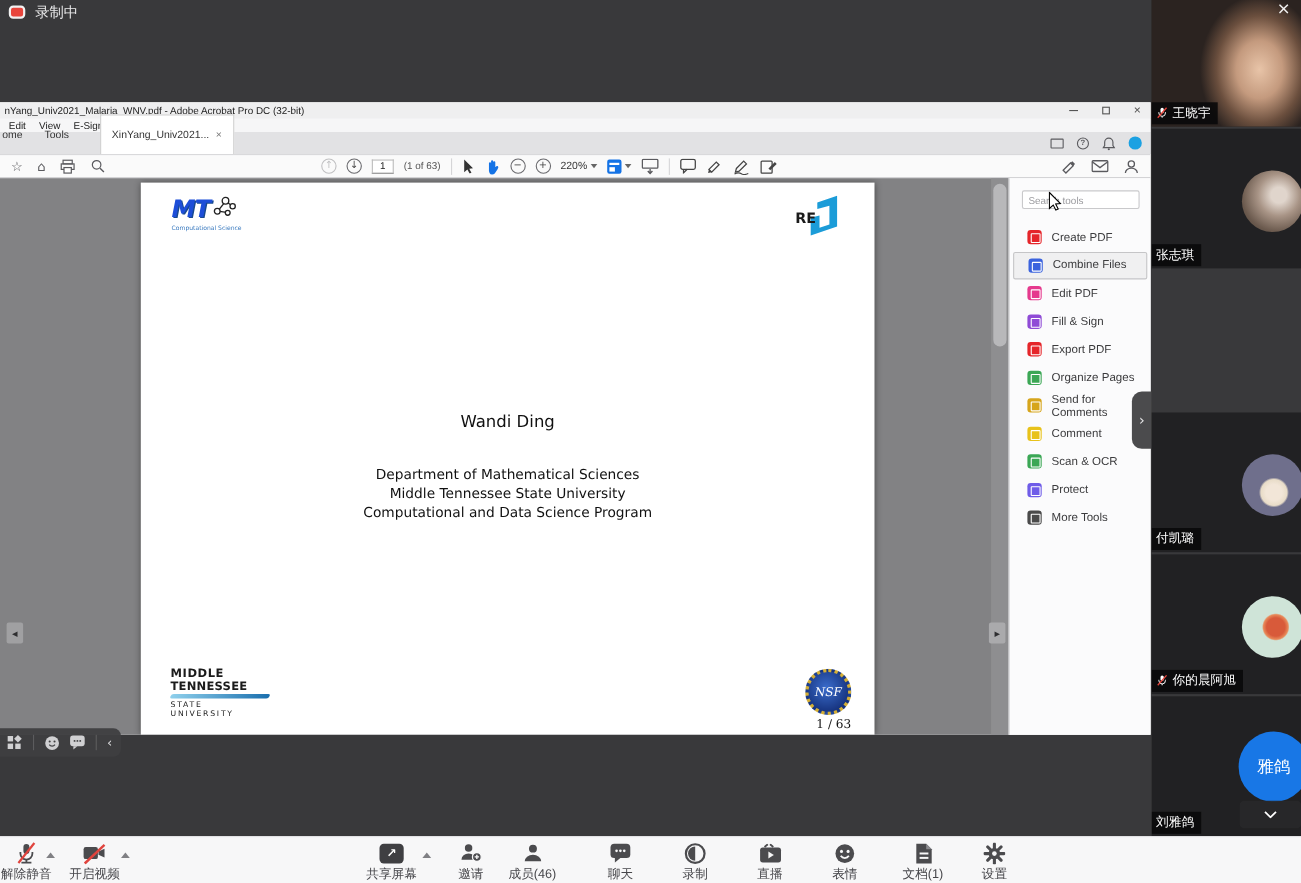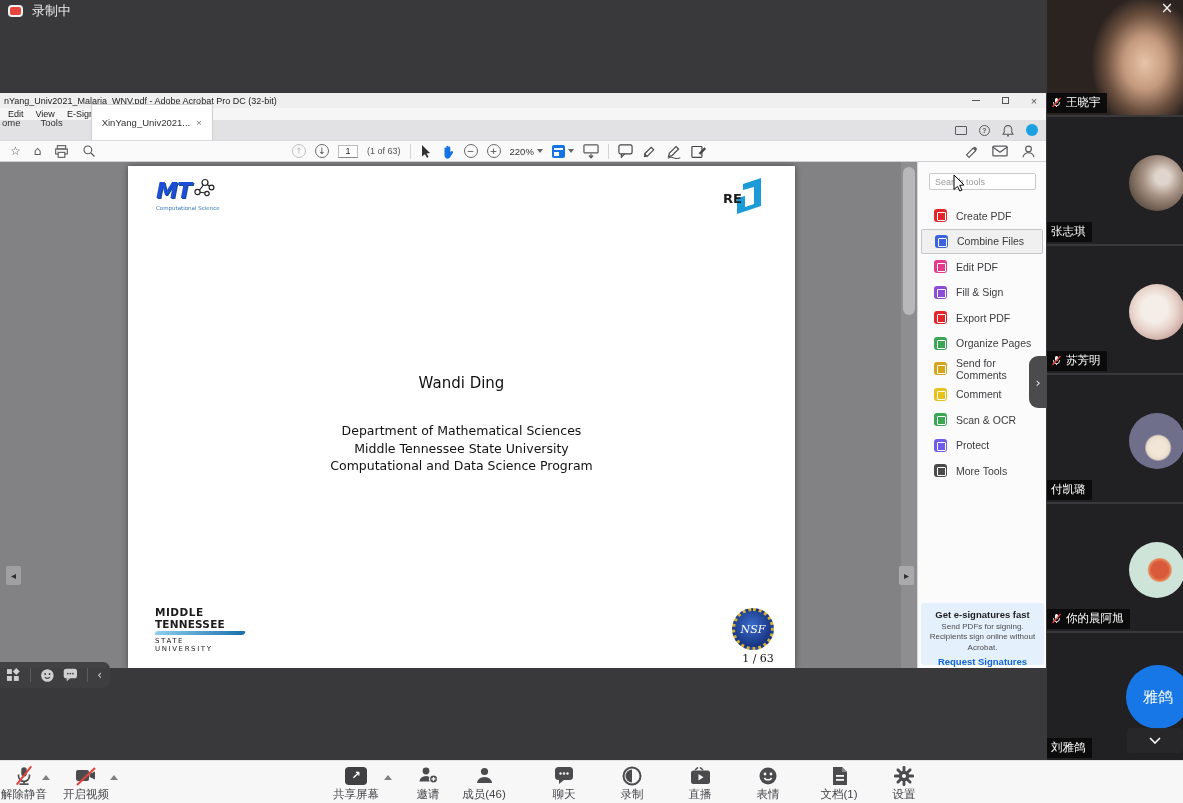--- a/index.html
+++ b/index.html
@@ -326,25 +326,20 @@
           </div>
         <div class="tool-item">
             <span class="tool-ico" style="background-color: rgb(111, 92, 232);"></span>
             <span>Protect</span>
           </div>
         <div class="tool-item">
             <span class="tool-ico" style="background-color: rgb(74, 74, 74);"></span>
             <span>More Tools</span>
           </div>
       </div>
-      <div class="promo">
-        <div class="promo-title">Get e-signatures fast</div>
-        <div class="promo-body">Send PDFs for signing. Recipients sign online without Acrobat.</div>
-        <div class="promo-link">Request Signatures</div>
-      </div>
     </div>
   </div>
 
   <svg class="abs cursor-svg" width="13" height="18" viewBox="0 0 13 18">
     <path d="M1 1 L11 11 L6.7 11.4 L9 16 L6.8 17 L4.5 12.4 L1 15.5 Z" fill="#fff" stroke="#000" stroke-width="1"></path>
   </svg>
 
   <div class="abs collapse-handle">›</div>
 
   <div class="abs sidebar">
@@ -361,32 +356,20 @@
       </div>
     </div>
 
     <div class="tile" style="top:117px;">
       <div class="avatar" style="background: radial-gradient(circle at 60% 40%, #e0d5cc 0 15%, #a89486 40%, #6b5a4e 70%, #453a32);"></div>
       <div class="nametag">
         <span>张志琪</span>
       </div>
     </div>
 
-    <div class="tile" style="top:246px;">
-      <div class="avatar" style="background: radial-gradient(circle at 45% 45%, #f5ede8 0 30%, #e8d5cc 50%, #caa8a0 75%, #9a7870);"></div>
-      <div class="nametag">
-        <svg width="11" height="11" viewBox="0 0 22 22">
-            <rect x="8" y="2" width="6" height="10" rx="3" fill="#fff"></rect>
-            <path d="M5 10 v1.5 a6 6 0 0 0 12 0 V10" fill="none" stroke="#fff" stroke-width="1.8"></path>
-            <line x1="11" y1="17.5" x2="11" y2="20" stroke="#fff" stroke-width="1.8"></line>
-            <line x1="3" y1="20" x2="19" y2="2" stroke="#e8453c" stroke-width="2.4"></line>
-          </svg>
-        <span>苏芳明</span>
-      </div>
-    </div>
 
     <div class="tile" style="top:375px;">
       <div class="avatar" style="background: radial-gradient(circle at 52% 62%, #f2e6d8 0 16%, #e8dcc8 26%, #6f6f8c 30%);"></div>
       <div class="nametag">
         <span>付凯璐</span>
       </div>
     </div>
 
     <div class="tile" style="top:504px;">
       <div class="avatar" style="background: radial-gradient(circle at 55% 50%, #d85a3a 0 20%, #e88a5a 27%, #cfe4d8 30%);"></div>

